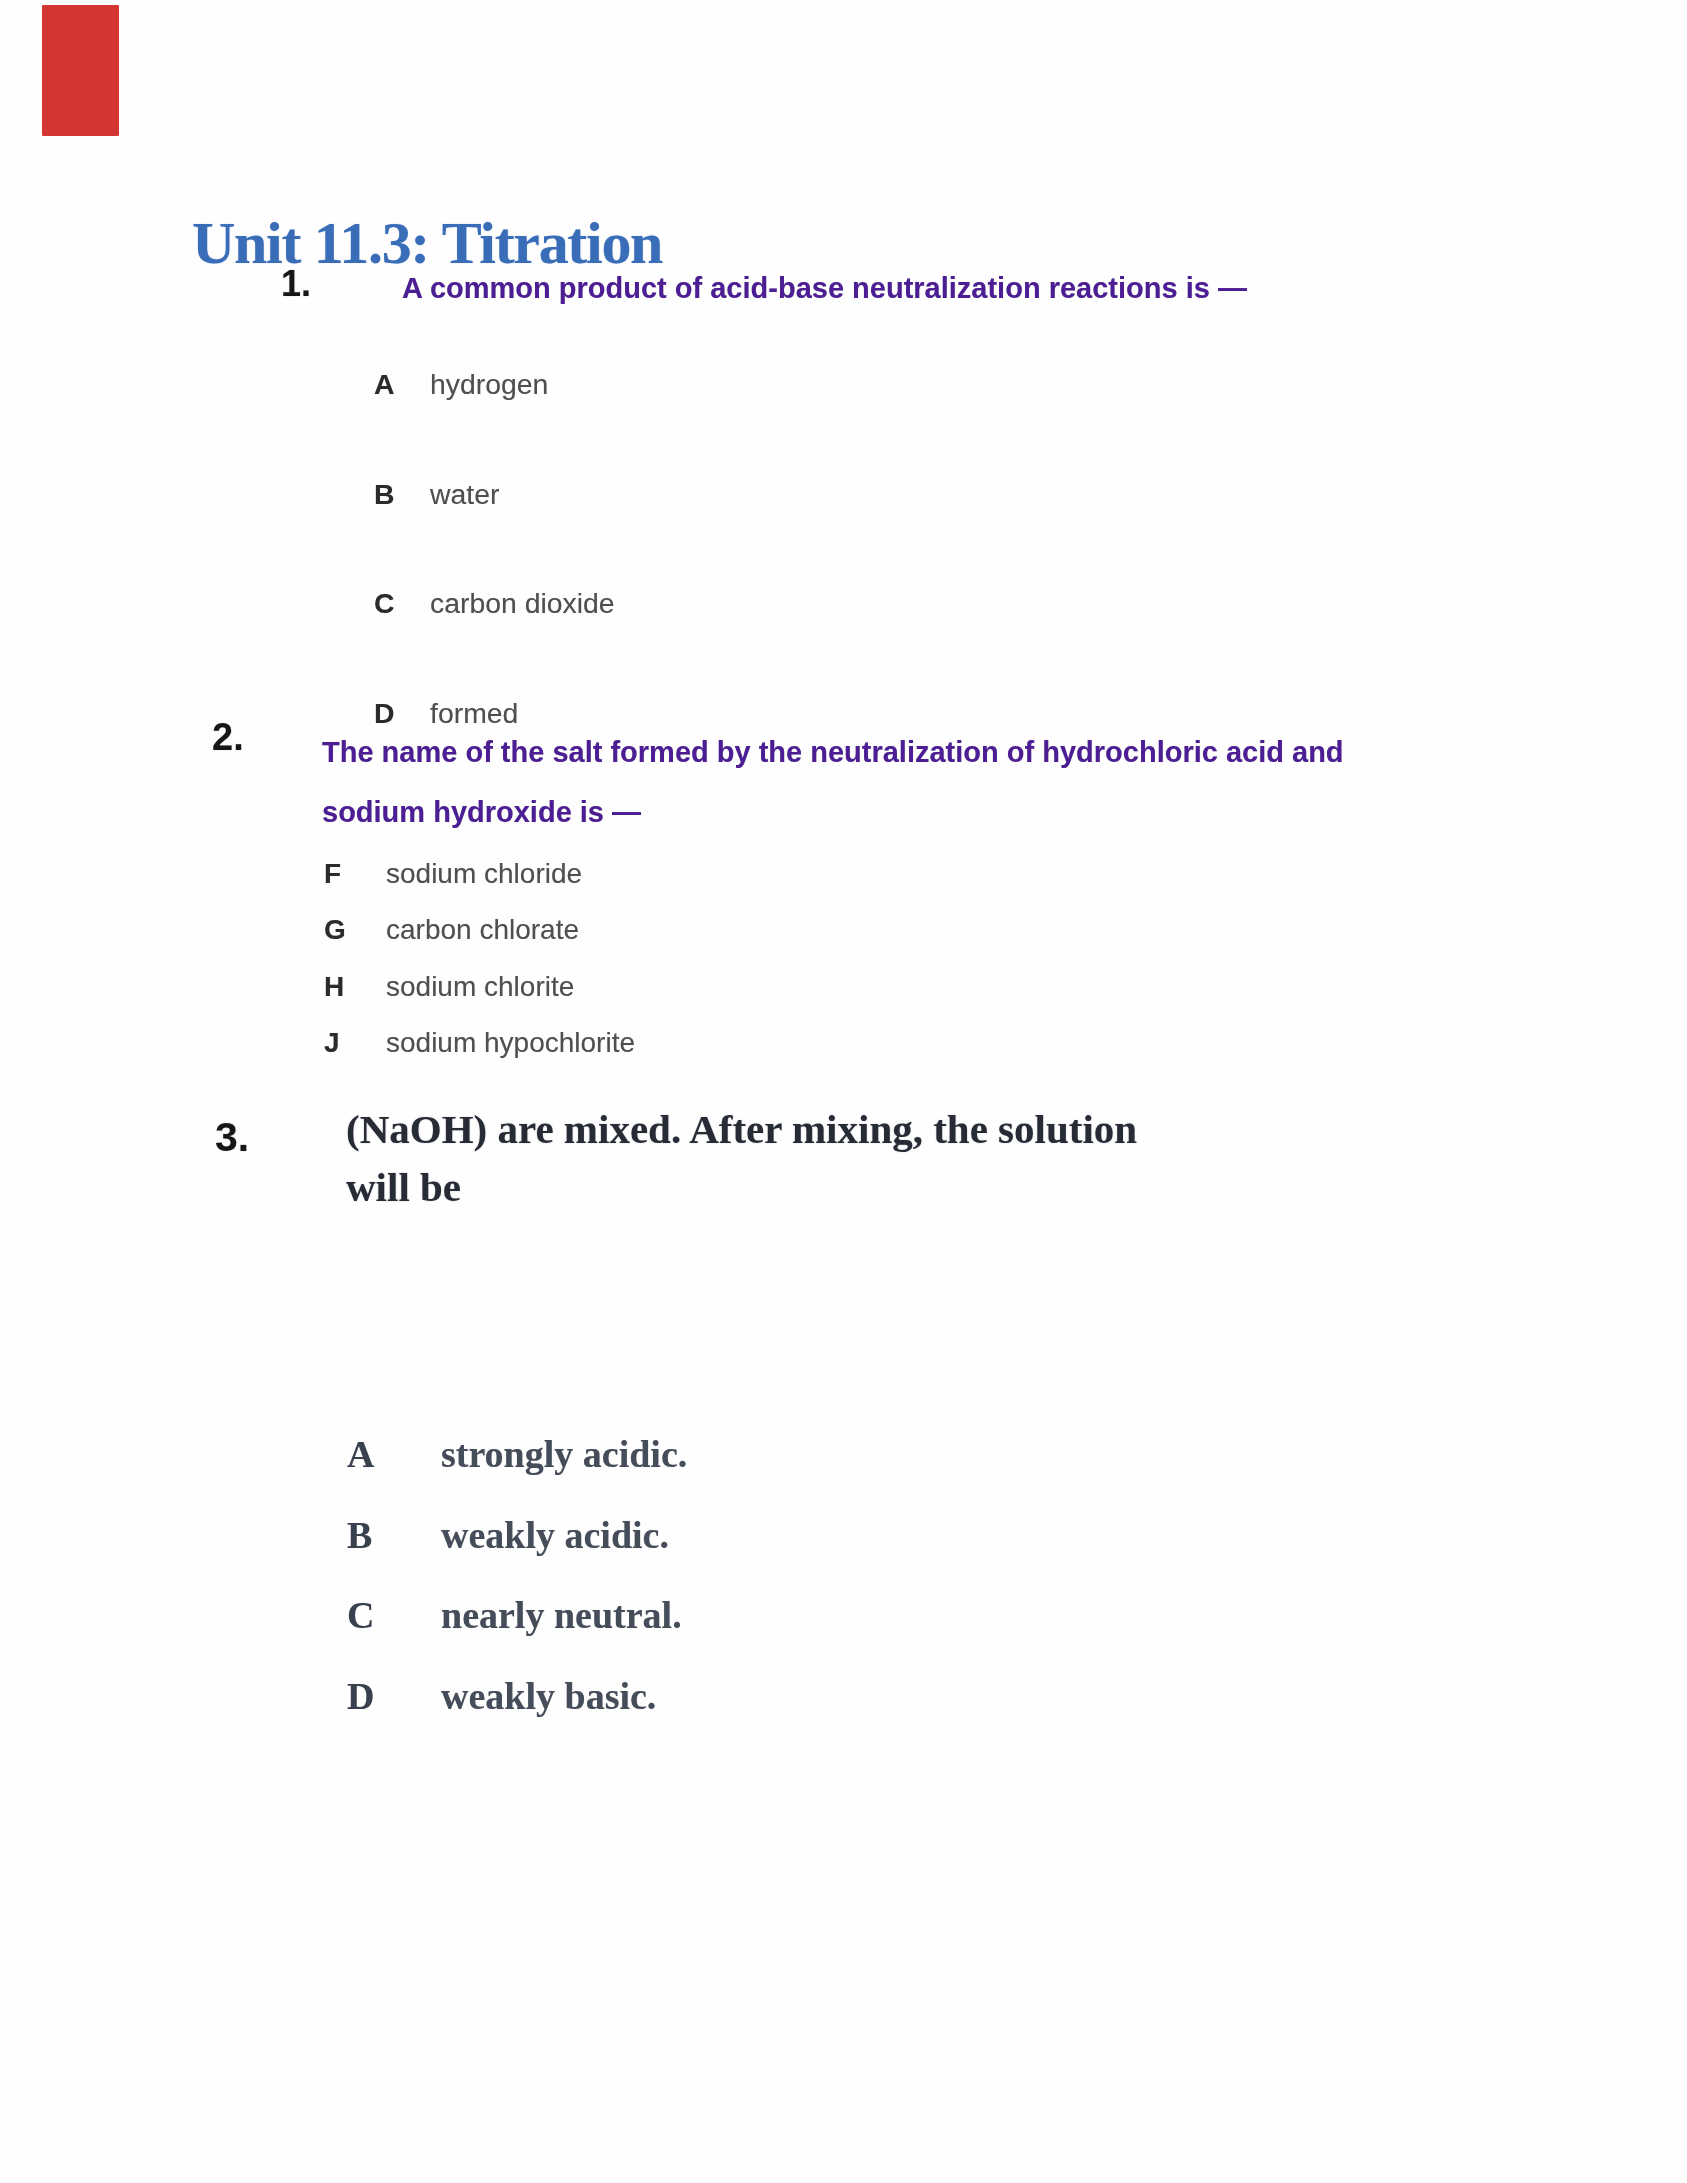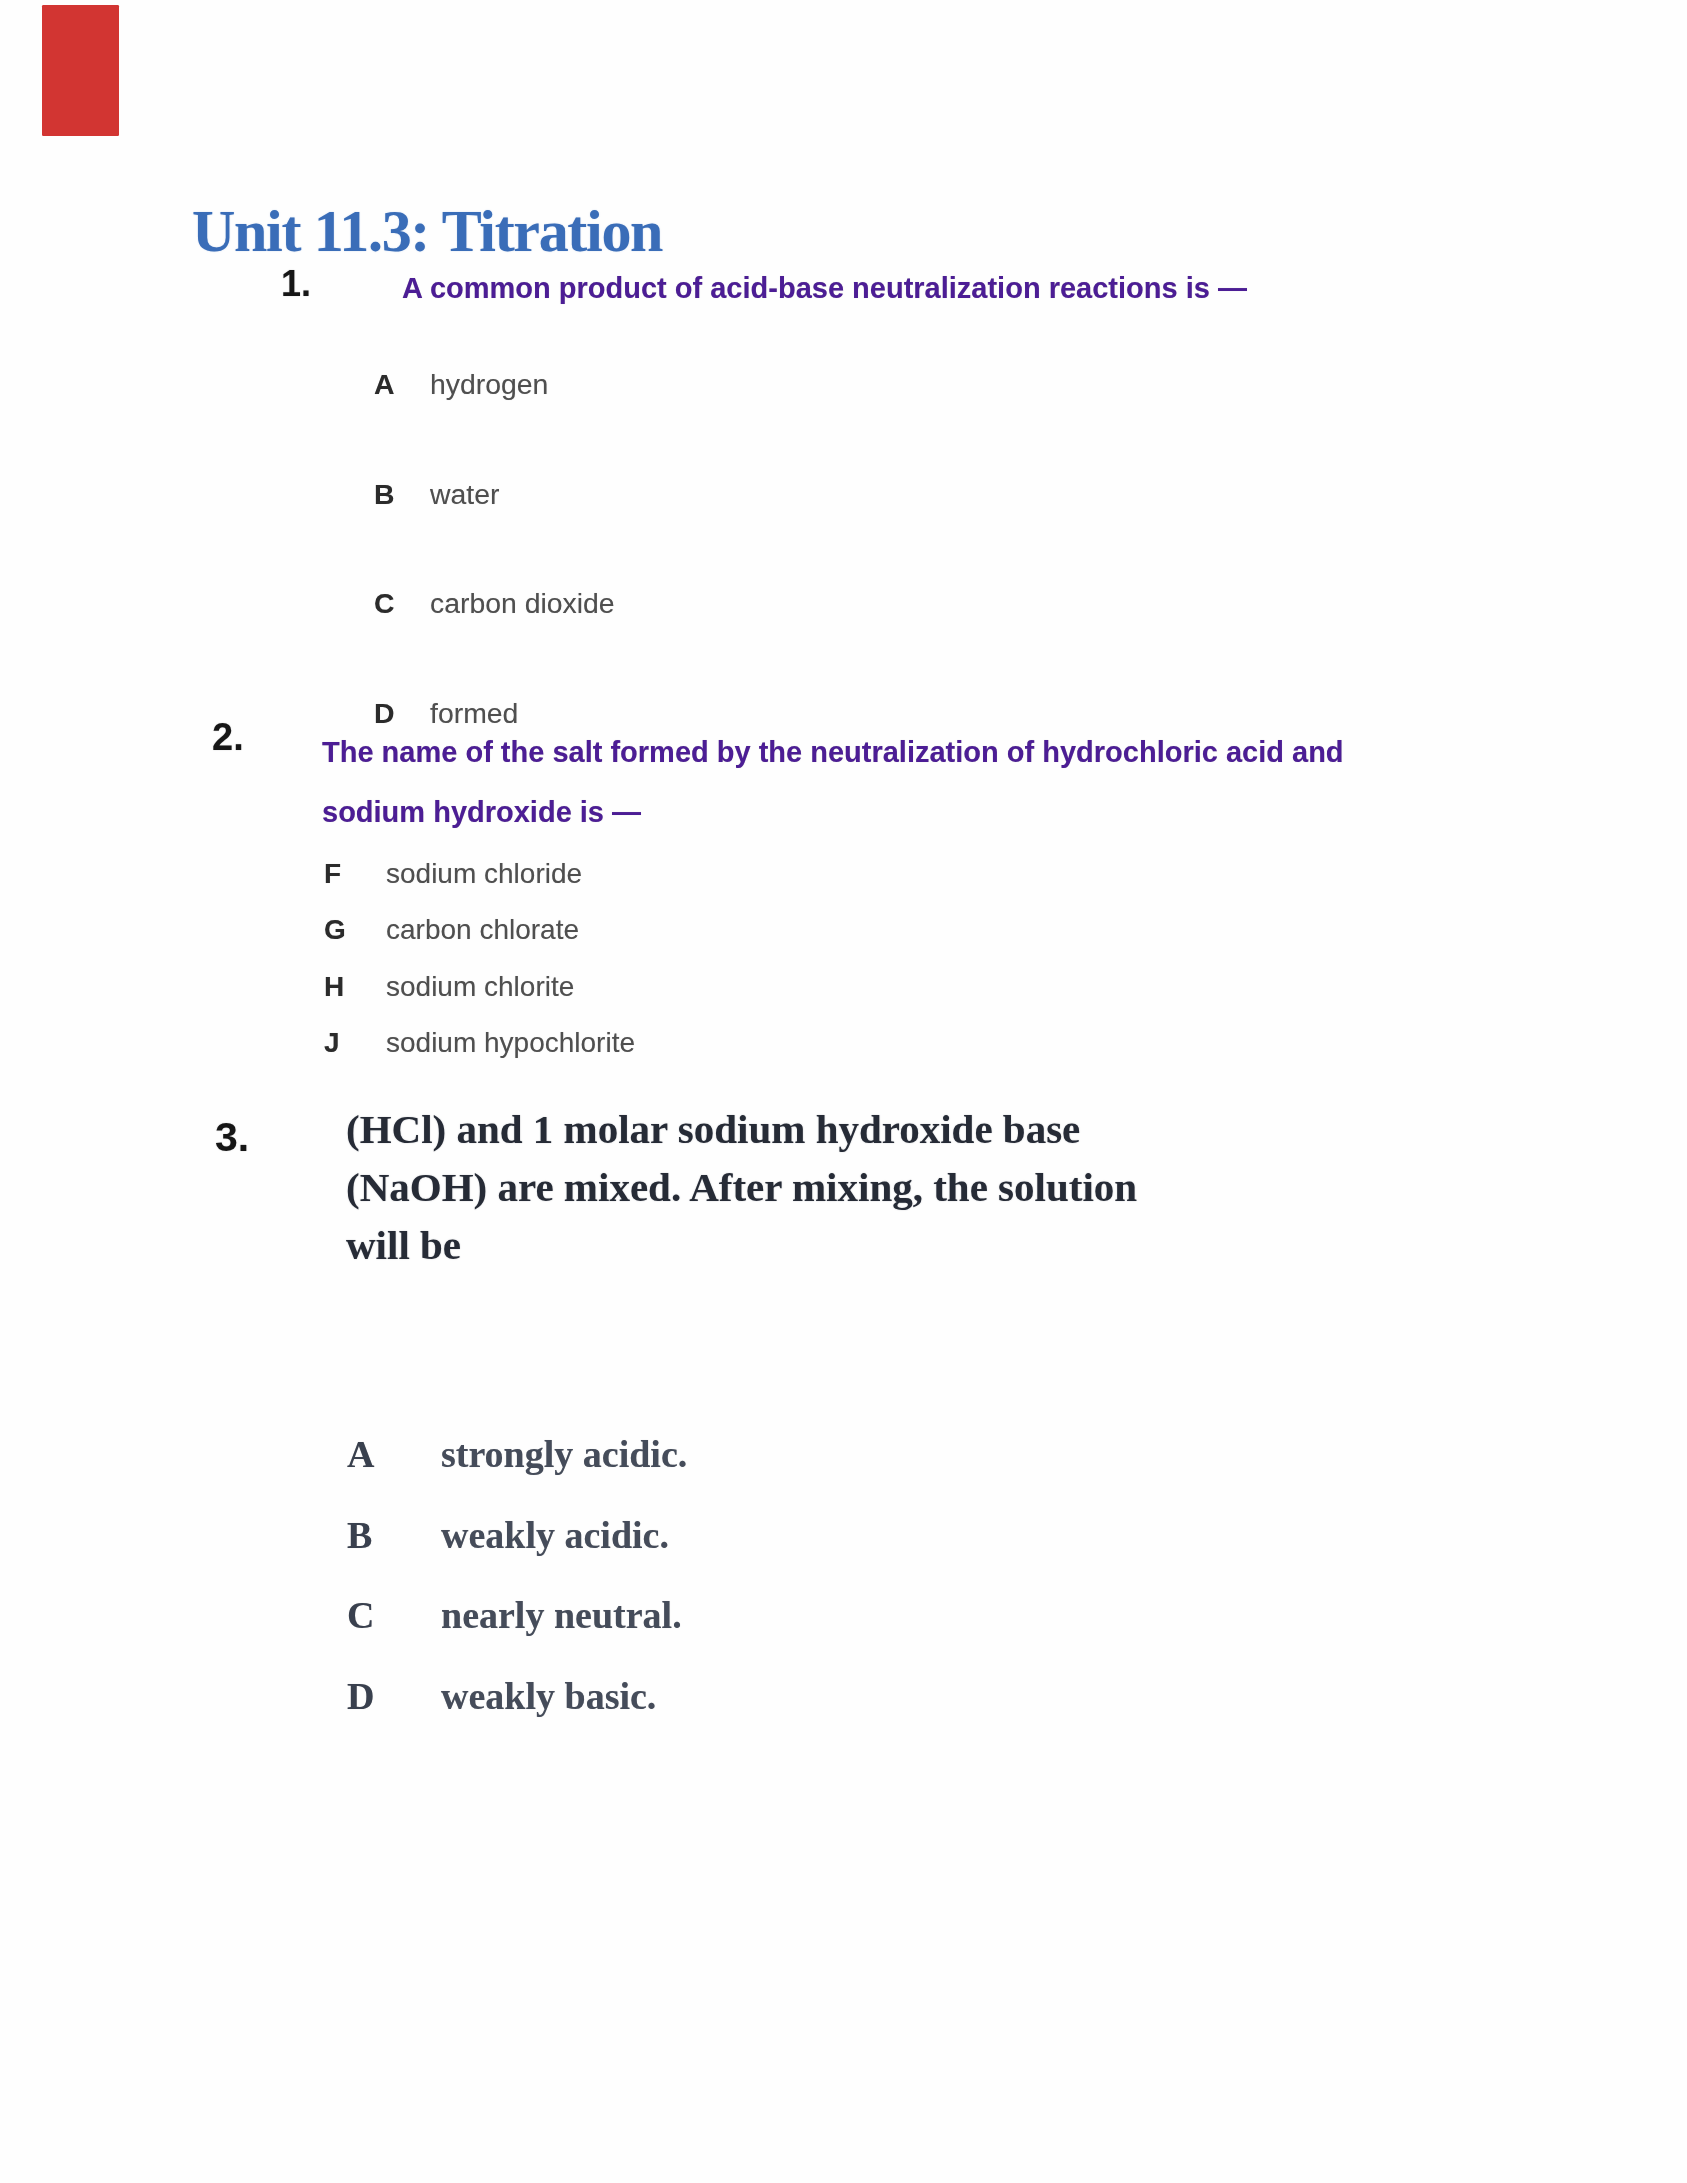--- a/index.html
+++ b/index.html
@@ -24,21 +24,21 @@
     position: absolute;
     left: 42px;
     top: 5.3px;
     width: 77px;
     height: 131px;
     border-radius: 1.3px;
   }
   .doc-title {
     position: absolute;
     left: 192px;
-    top: 157px;
+    top: 169px;
     font-family: "Liberation Serif", serif;
     font-weight: 700;
     font-size: 60px;
     letter-spacing: -1.3px;
     white-space: nowrap;
     text-shadow: 0 0 1.3px rgba(58,109,184,0.35);
   }
   .q-number {
     position: absolute;
     font-weight: 700;
@@ -150,21 +150,20 @@
     <span class="letter">H</span>
     <span class="text">sodium chlorite</span>
   </div>
   <div class="option q2-option opt-q2-3">
     <span class="letter">J</span>
     <span class="text">sodium hypochlorite</span>
   </div>
 
   <div class="q-number q3-number">3.</div>
   <div class="q-text q3-text">
-    <div>(HCl) and 1 molar sodium hydroxide base</div>
     <div>(NaOH) are mixed. After mixing, the solution</div>
     <div>will be</div>
   </div>
 
   <div class="option q3-option opt-q3-0">
     <span class="letter">A</span>
     <span class="text">strongly acidic.</span>
   </div>
   <div class="option q3-option opt-q3-1">
     <span class="letter">B</span>

